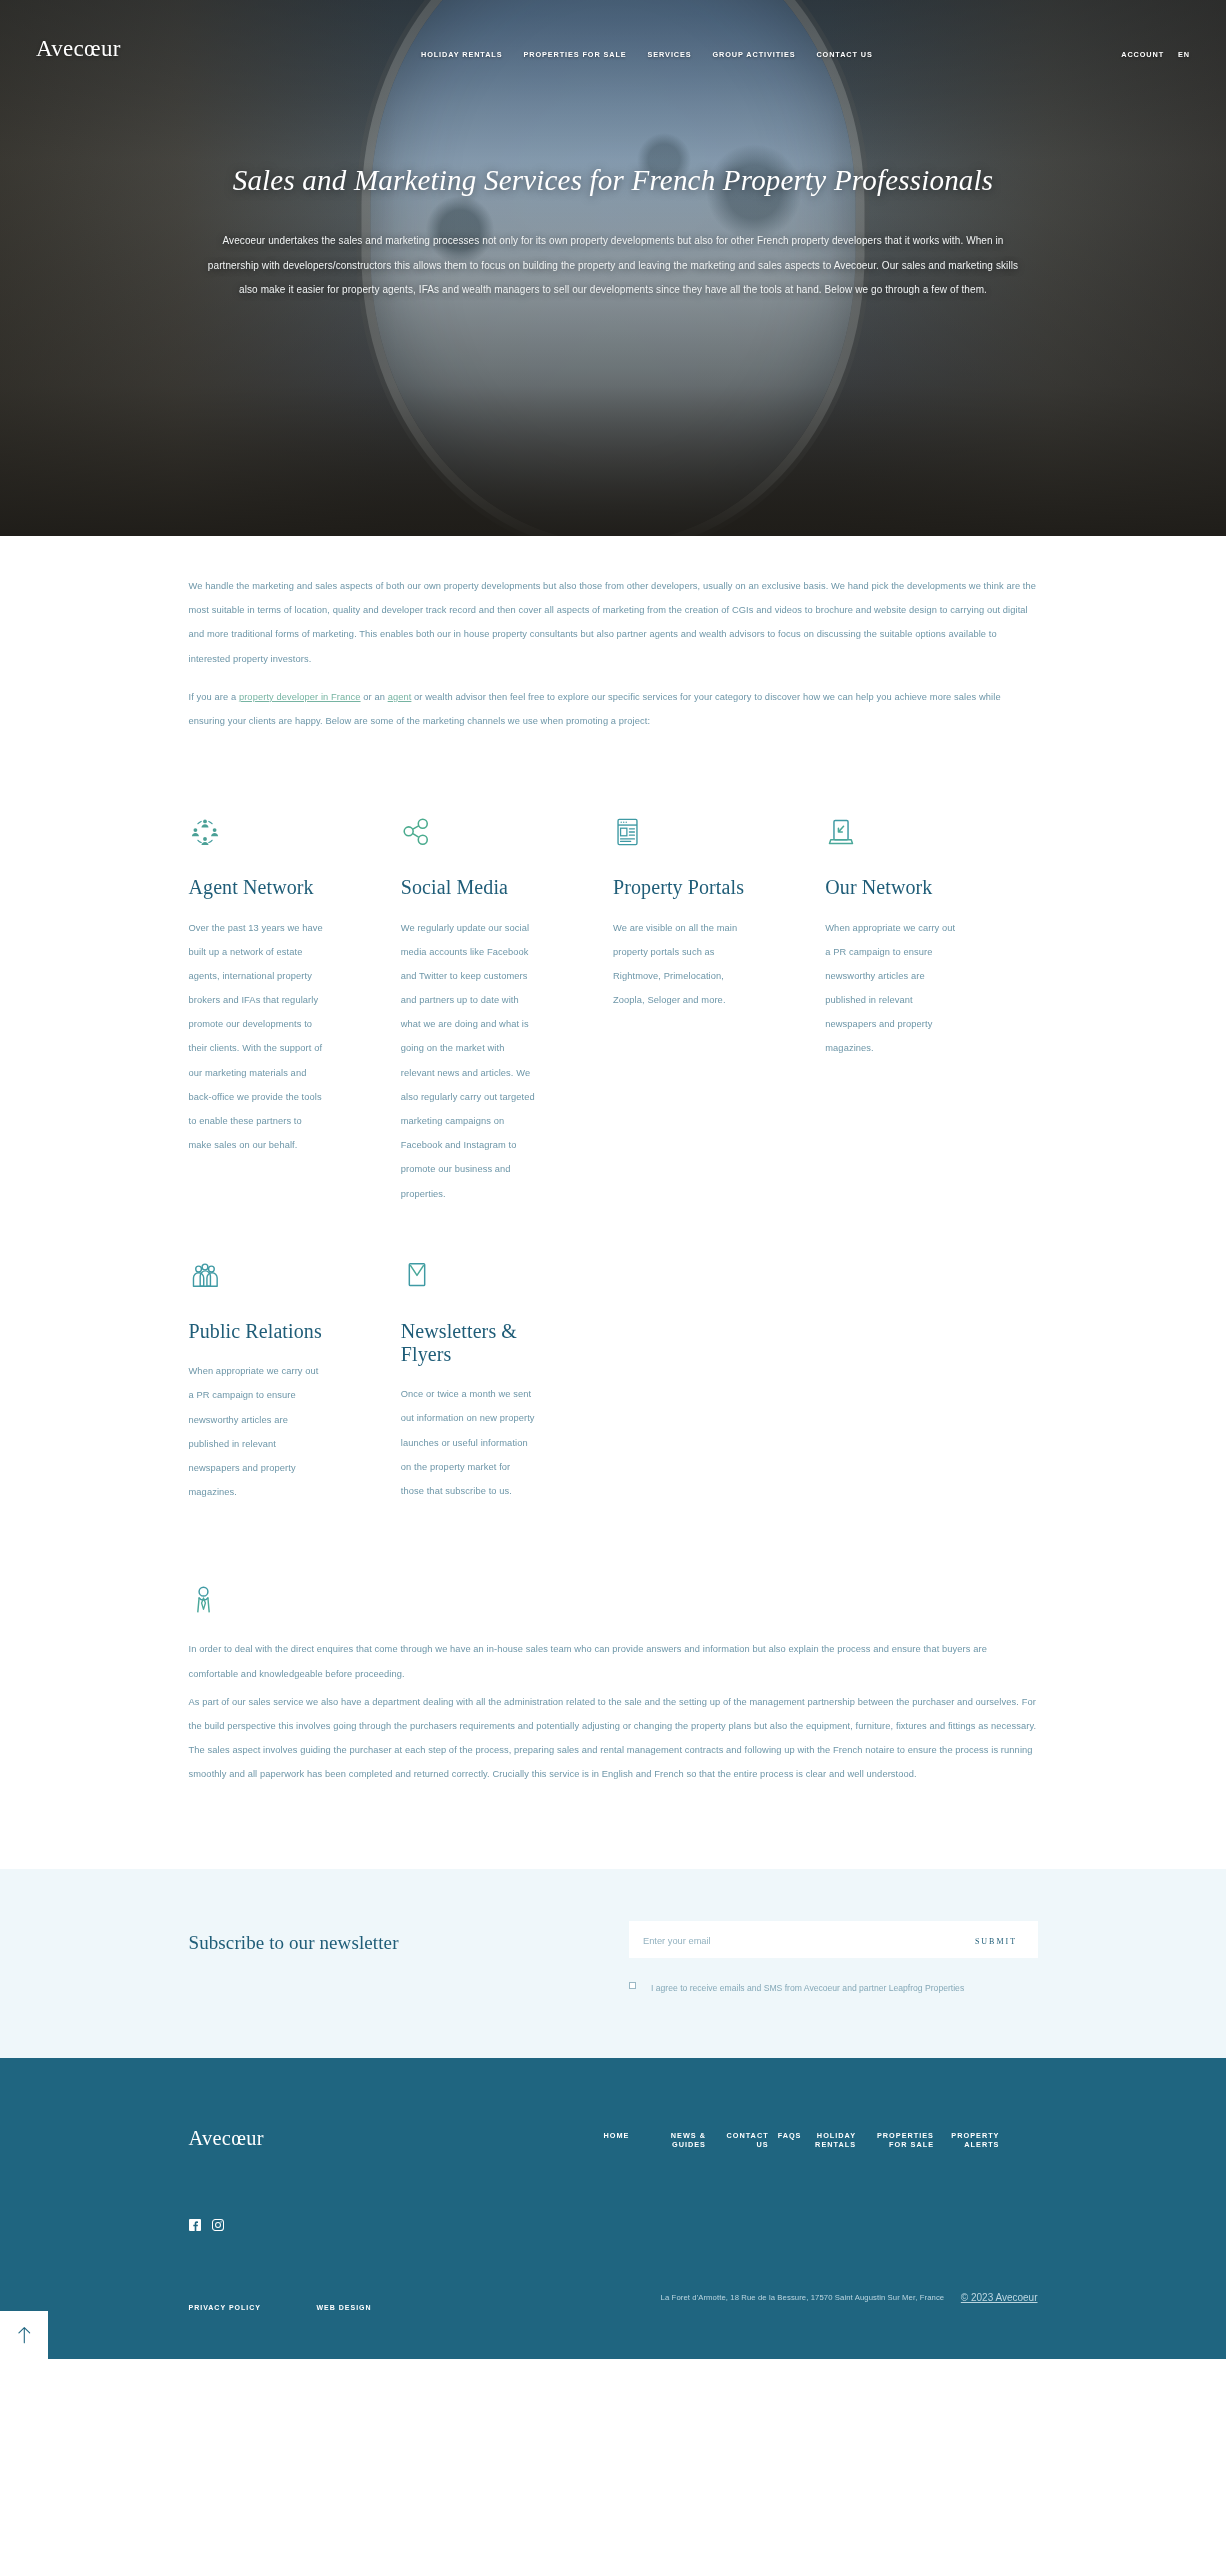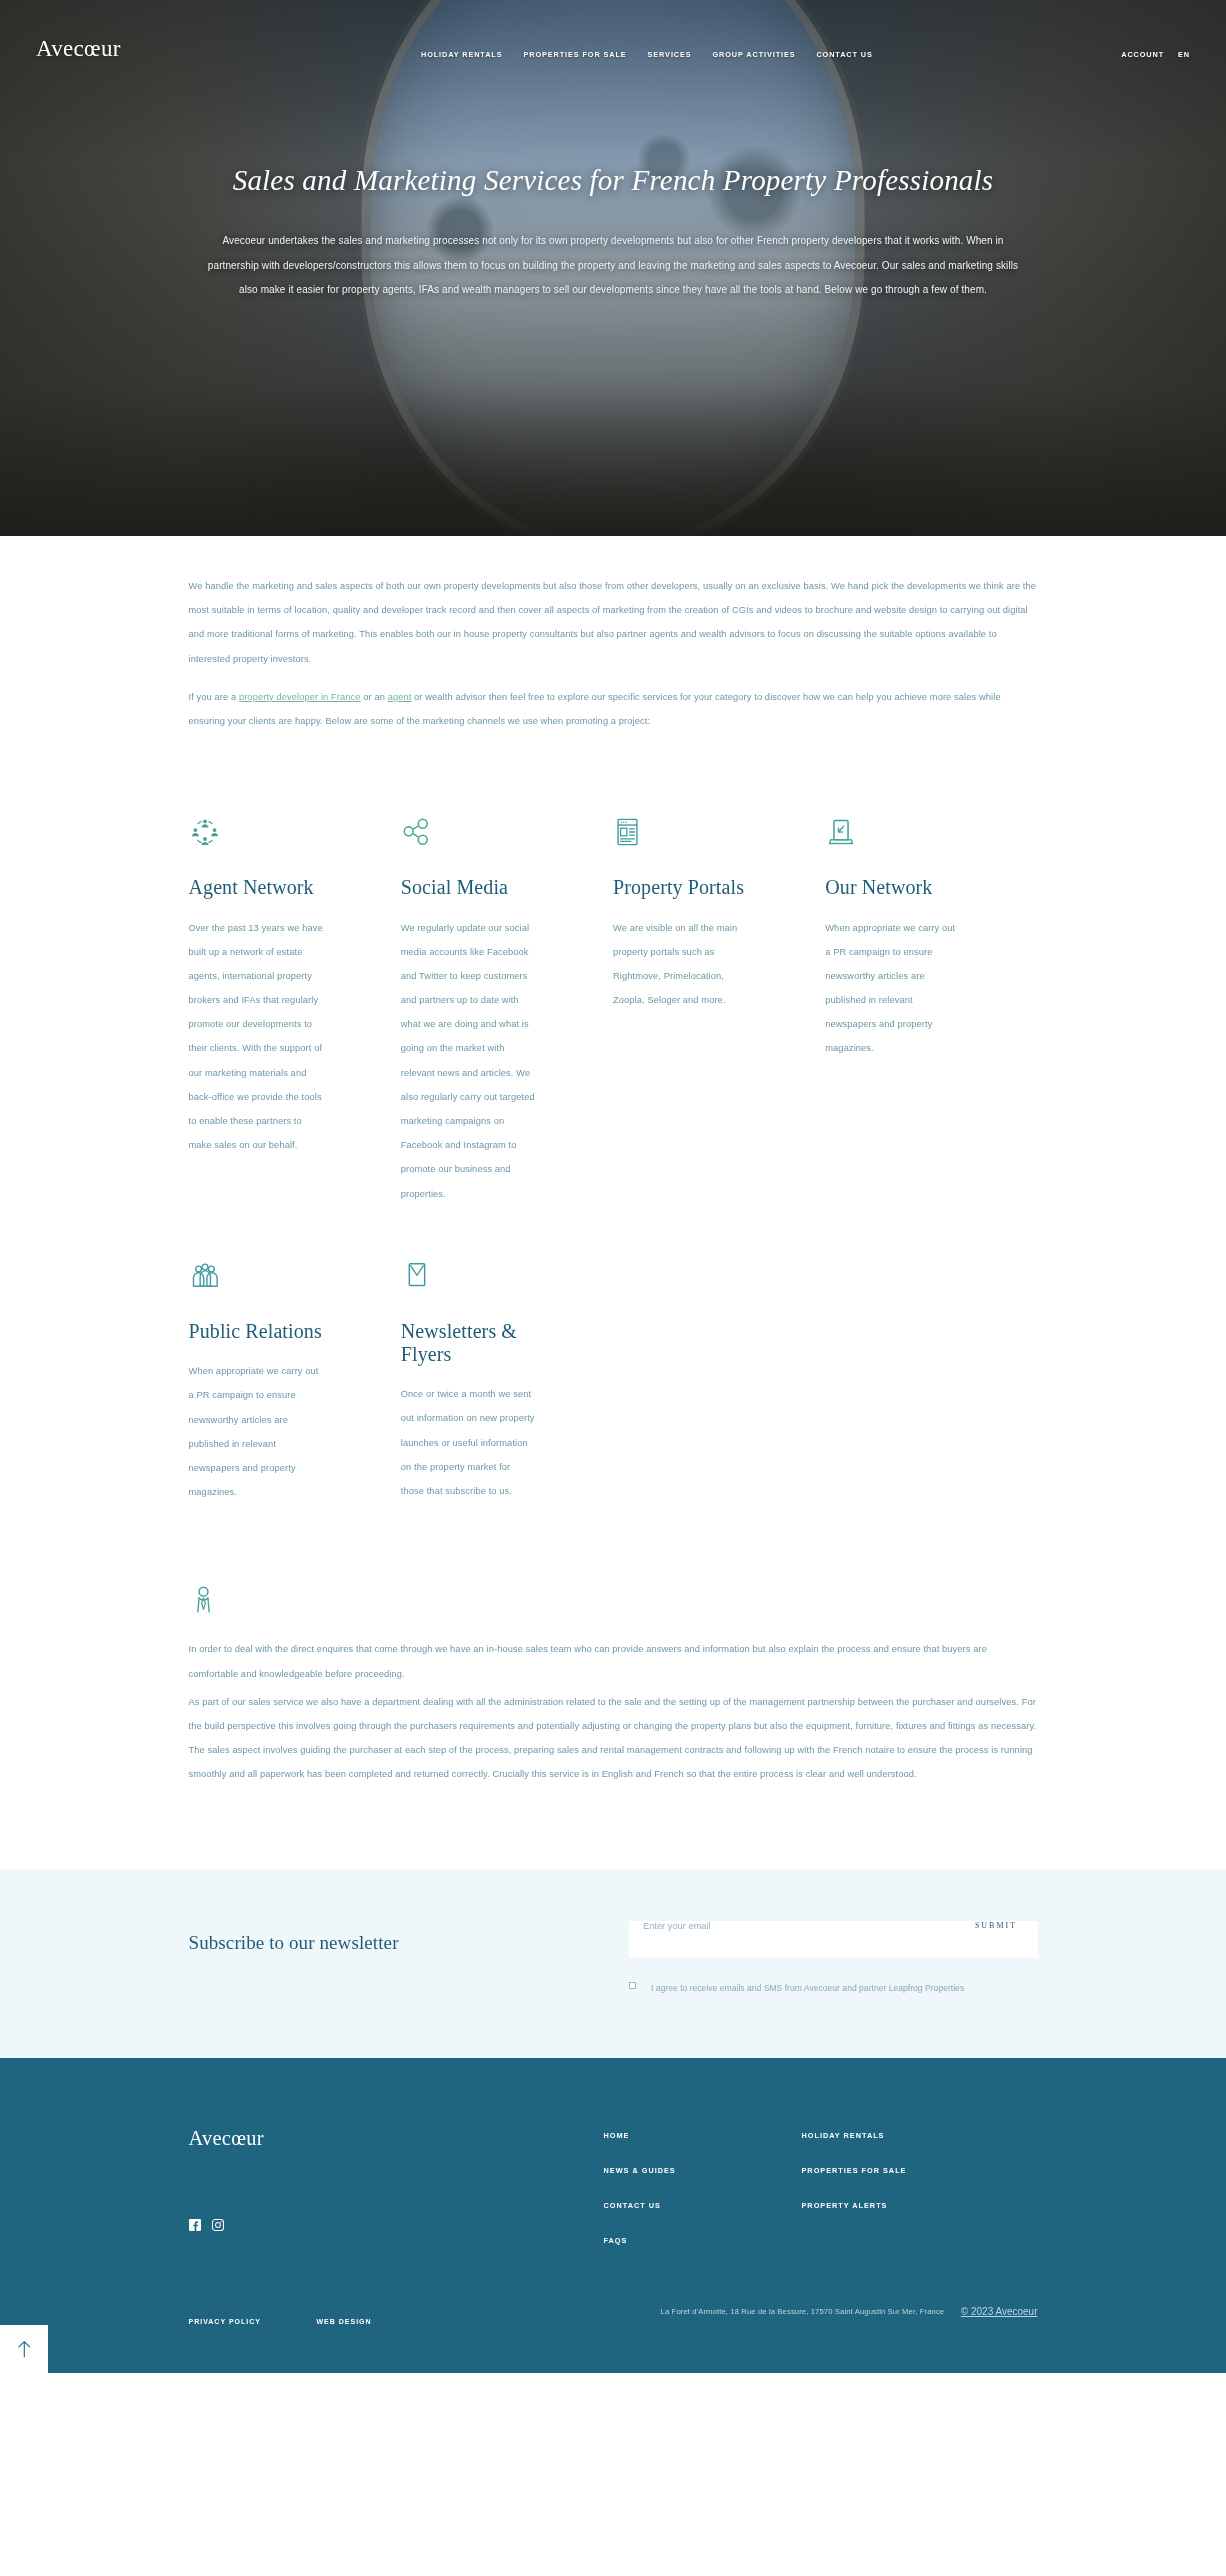--- a/index.html
+++ b/index.html
@@ -249,22 +249,22 @@
     font-weight: 400;
     width: 441px;
     padding-top: 10.2px;
     letter-spacing: 0.1px;
   }
   .newsletter-form { width: 409px; }
   .email-row {
     background: #ffffff;
     height: 37px;
     display: flex;
-    align-items: flex-start;
-    padding: 0 14px;
+    align-items: flex-end;
+    padding: 12px 14px;
   }
   .email-input {
     flex: 1;
     border: 0;
     outline: 0;
     background: transparent;
     color: #7fa3b4;
     font-size: 9.3px;
     font-weight: 300;
     font-family: "Liberation Sans", sans-serif;
@@ -328,23 +328,24 @@
   }
   .social {
     width: 12px; height: 12px;
     display: inline-flex;
     align-items: center;
     justify-content: center;
   }
   .footer-col {
     width: 198px;
     display: flex;
-    flex-direction: column;
-    gap: 26px;
+    flex-direction: row;
+    gap: 9px;
     padding-top: 3.8px;
+    text-align: right;
   }
   .footer-col a {
     color: #ffffff;
     font-size: 7.3px;
     letter-spacing: 1px;
     text-decoration: none;
     font-weight: 600;
   }
 
   .footer-bottom {

